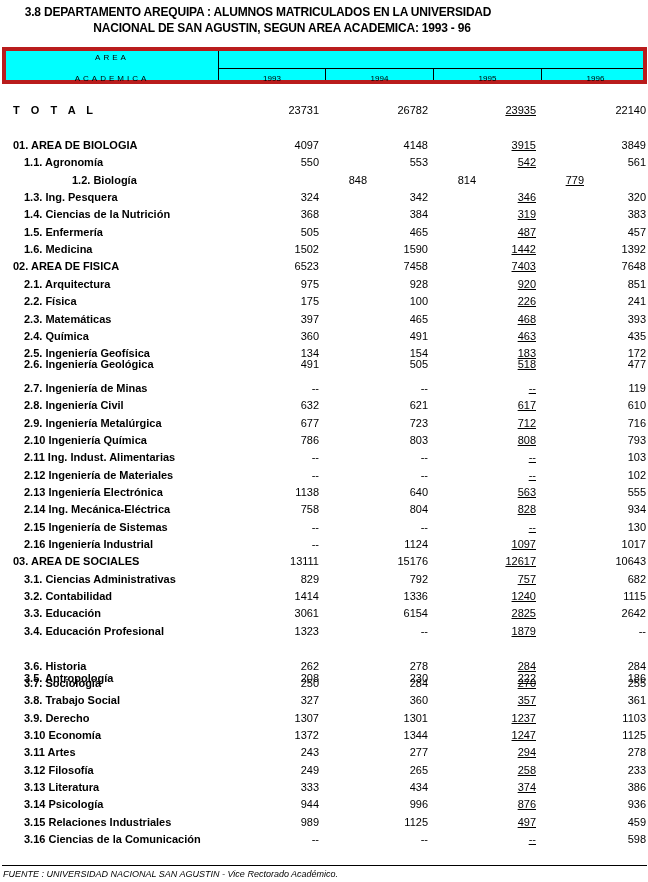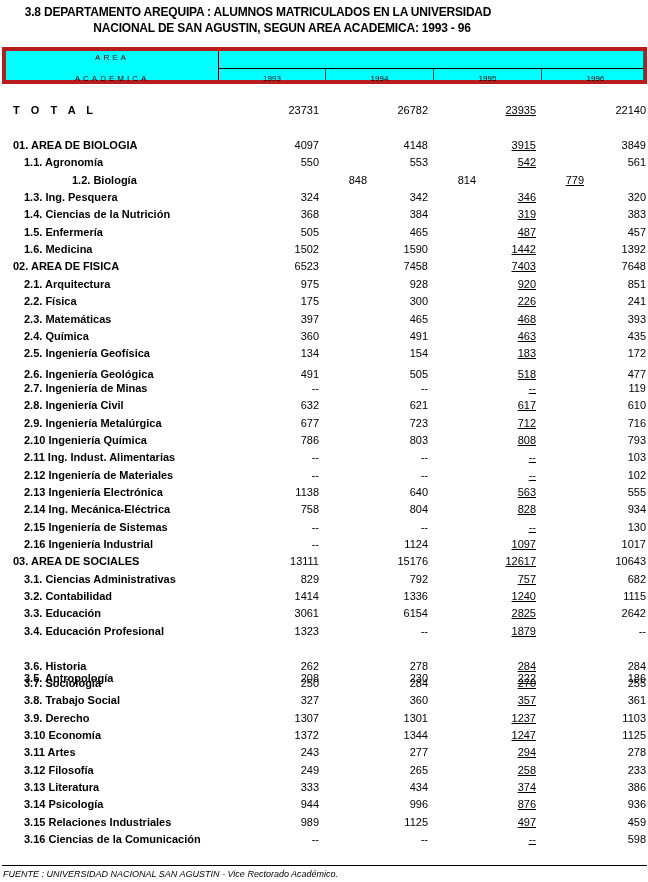--- a/index.html
+++ b/index.html
@@ -116,21 +116,21 @@
     <div class="row" style="top: 173.8px;">
       <span class="lbl lvl1">2.1. Arquitectura</span>
       <span class="v v0">975</span>
       <span class="v v1">928</span>
       <span class="v v2">920</span>
       <span class="v v3">851</span>
     </div>
     <div class="row" style="top: 191.15px;">
       <span class="lbl lvl1">2.2. Física</span>
       <span class="v v0">175</span>
-      <span class="v v1">300</span>
+      <span class="v v1">100</span>
       <span class="v v2">226</span>
       <span class="v v3">241</span>
     </div>
     <div class="row" style="top: 208.5px;">
       <span class="lbl lvl1">2.3. Matemáticas</span>
       <span class="v v0">397</span>
       <span class="v v1">465</span>
       <span class="v v2">468</span>
       <span class="v v3">393</span>
     </div>
@@ -141,21 +141,21 @@
       <span class="v v2">463</span>
       <span class="v v3">435</span>
     </div>
     <div class="row" style="top: 243.2px;">
       <span class="lbl lvl1">2.5. Ingeniería  Geofísica</span>
       <span class="v v0">134</span>
       <span class="v v1">154</span>
       <span class="v v2">183</span>
       <span class="v v3">172</span>
     </div>
-    <div class="row" style="top: 264px; padding-left: 36px;">
+    <div class="row" style="top: 254px; padding-left: 36px;">
       <span class="lbl lvl1">2.6. Ingeniería  Geológica</span>
       <span class="v v0">491</span>
       <span class="v v1">505</span>
       <span class="v v2">518</span>
       <span class="v v3">477</span>
     </div>
     <div class="row" style="top: 277.9px;">
       <span class="lbl lvl1">2.7. Ingeniería  de Minas</span>
       <span class="v v0">--</span>
       <span class="v v1">--</span>

